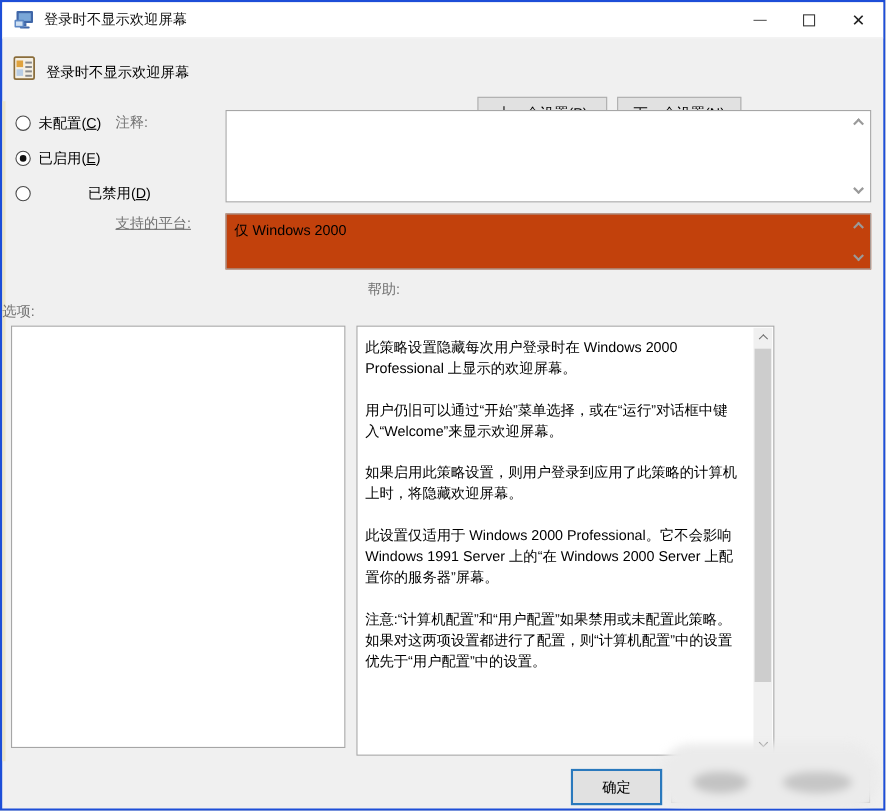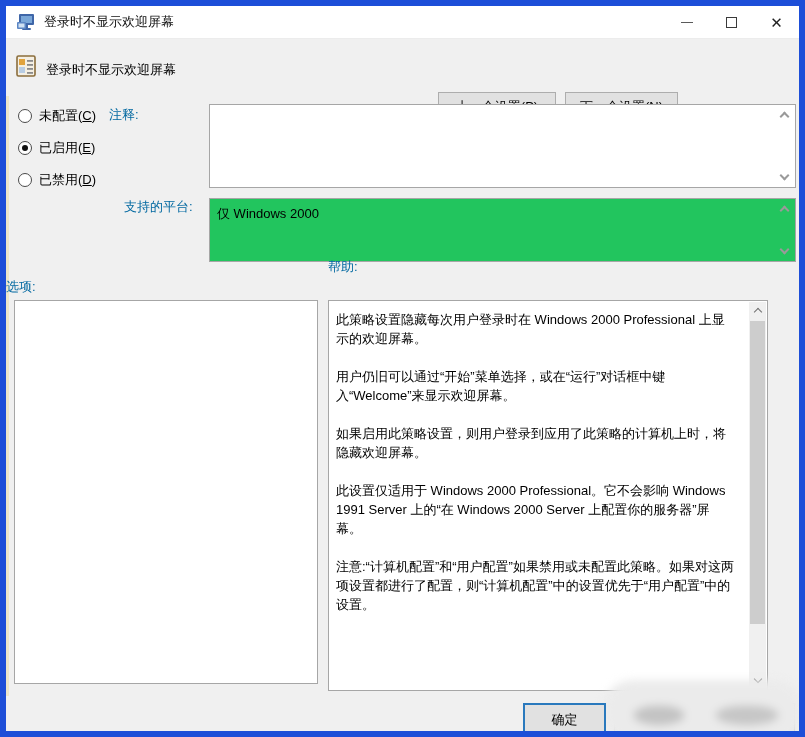--- a/index.html
+++ b/index.html
@@ -3,21 +3,21 @@
 <meta charset="utf-8">
 <style>
   * { margin:0; padding:0; box-sizing:border-box; }
   html,body { width:805px; height:737px; }
   body {
     font-family:"Liberation Sans","DejaVu Sans",sans-serif;
     font-size:13px; color:#000; background:#bfbfbf;
   }
   .window {
     position:relative; width:805px; height:737px;
-    background:#f0f0f0; border:6px solid #1d4ed8; overflow:hidden;
+    background:#f0f0f0; border:2px solid #1d4ed8; overflow:hidden;
   }
   .edge-strip {
     position:absolute; left:0; top:90px; width:3px; height:600px;
     background:#ece3c0; opacity:.8;
   }
   
   .titlebar {
     position:absolute; left:0; top:0; width:100%; height:33px;
     background:#ffffff; border-bottom:1px solid #ececec;
     display:flex; align-items:center;
@@ -47,34 +47,34 @@
   
   .radio-row { position:absolute; left:12px; display:flex; align-items:center; cursor:default; }
   .rc {
     width:14px; height:14px; border:1px solid #4a4a4a; border-radius:50%;
     background:#fff; margin-right:7px; position:relative; flex:0 0 auto;
   }
   .rc.checked::after {
     content:""; position:absolute; left:3px; top:3px; width:6px; height:6px;
     border-radius:50%; background:#111;
   }
-  .field-label { position:absolute; font-size:13px; color:#0369a1; }
+  .field-label { position:absolute; font-size:13px; color:#737373; }
   .box { position:absolute; border:1px solid #a6a6a6; background:#fff; }
   .comment-box { left:203px; top:98px; width:587px; height:84px; padding:4px 22px 4px 6px; }
-  .platform-box { left:203px; top:192px; width:587px; height:64px; background:#22c55e; padding:6px 22px 4px 7px; }
+  .platform-box { left:203px; top:192px; width:587px; height:51px; background:#c2410c; padding:6px 22px 4px 7px; }
   .mini-chev { position:absolute; right:4px; width:10px; height:10px; }
   .chev {
     display:block; width:7px; height:7px;
     border-top:2px solid #9a9a9a; border-right:2px solid #9a9a9a;
   }
   .chev.up { transform:rotate(-45deg); margin-top:3px; }
   .chev.down { transform:rotate(135deg); margin-top:0; }
   
   .options-box { left:8px; top:294px; width:304px; height:384px; }
-  .help-box { left:322px; top:294px; width:440px; height:391px; padding:9px 32px 6px 7px; overflow:hidden; }
+  .help-box { left:322px; top:294px; width:380px; height:391px; padding:9px 32px 6px 7px; overflow:hidden; }
   .help-box p { margin:0 0 19px 0; line-height:19px; font-size:13px; }
   
   .vscroll {
     position:absolute; top:1px; right:1px; bottom:1px; width:17px;
     background:#f0f0f0;
   }
   .vs-arrow { position:absolute; left:0; width:17px; height:17px; display:flex; justify-content:center; }
   .vs-arrow.top { top:0; }
   .vs-arrow.bottom { bottom:0; }
   .vs-thumb { position:absolute; left:1px; width:15px; background:#cdcdcd; }
@@ -149,49 +149,49 @@
   </div>
 
   <div class="radio-row" style="top:101px;">
     <span class="rc"></span>
     <span><span>未配置(</span><span class="u">C</span><span>)</span></span>
   </div>
   <div class="radio-row" style="top:133px;">
     <span class="rc checked"></span>
     <span><span>已启用(</span><span class="u">E</span><span>)</span></span>
   </div>
-  <div class="radio-row" style="top:165px;">
+  <div class="radio-row" style="top:165px;gap:45px;">
     <span class="rc"></span>
     <span><span>已禁用(</span><span class="u">D</span><span>)</span></span>
   </div>
 
   <span class="field-label" style="left:103px; top:100px;">注释:</span>
   <div class="box comment-box">
     <span></span>
     <span class="mini-chev" style="top:5px;">
         <span class="chev up"></span>
       </span>
     <span class="mini-chev" style="bottom:5px;">
         <span class="chev down"></span>
       </span>
   </div>
 
-  <span class="field-label" style="left:118px; top:192px;">支持的平台:</span>
+  <span class="field-label" style="left:103px; top:192px;text-decoration:underline;">支持的平台:</span>
   <div class="box platform-box">
     <span>仅 Windows 2000</span>
     <span class="mini-chev" style="top:5px;">
         <span class="chev up"></span>
       </span>
     <span class="mini-chev" style="bottom:5px;">
         <span class="chev down"></span>
       </span>
   </div>
 
   <span class="field-label" style="left:0; top:252px;margin-top:20px;">选项:</span>
-  <span class="field-label" style="left:322px; top:252px;">帮助:</span>
+  <span class="field-label" style="left:332px; top:252px;">帮助:</span>
 
   <div class="box options-box"></div>
 
   <div class="box help-box">
     <p>此策略设置隐藏每次用户登录时在 Windows 2000 Professional 上显示的欢迎屏幕。</p>
     <p>用户仍旧可以通过“开始”菜单选择，或在“运行”对话框中键入“Welcome”来显示欢迎屏幕。</p>
     <p>如果启用此策略设置，则用户登录到应用了此策略的计算机上时，将隐藏欢迎屏幕。</p>
     <p>此设置仅适用于 Windows 2000 Professional。它不会影响 Windows 1991 Server 上的“在 Windows 2000 Server 上配置你的服务器”屏幕。</p>
     <p>注意:“计算机配置”和“用户配置”如果禁用或未配置此策略。如果对这两项设置都进行了配置，则“计算机配置”中的设置优先于“用户配置”中的设置。</p>
     <div class="vscroll">

